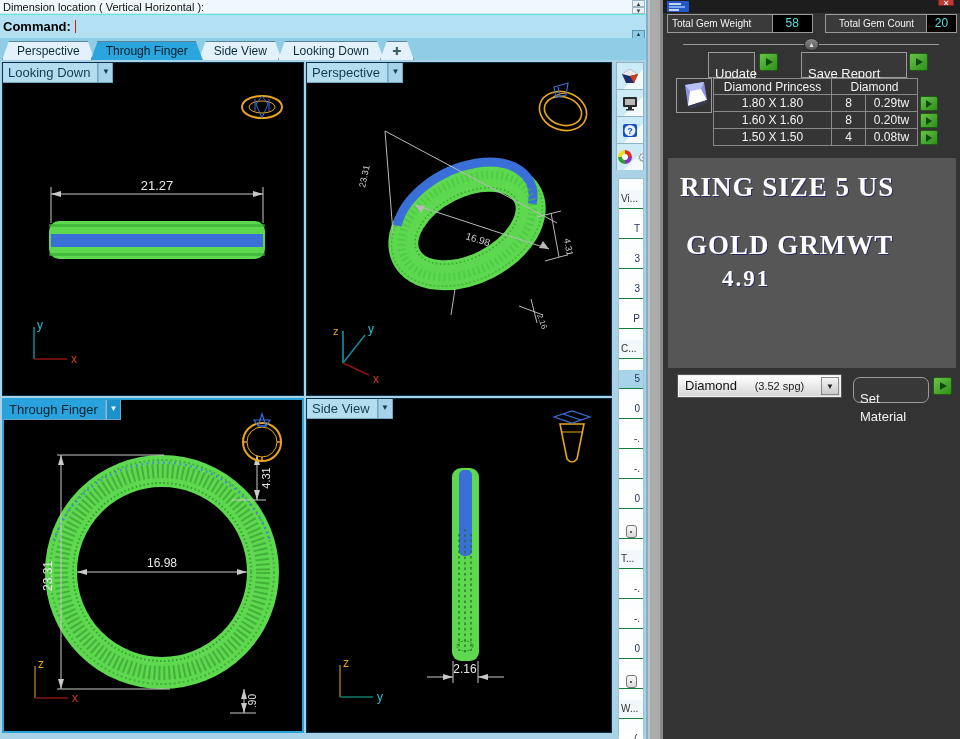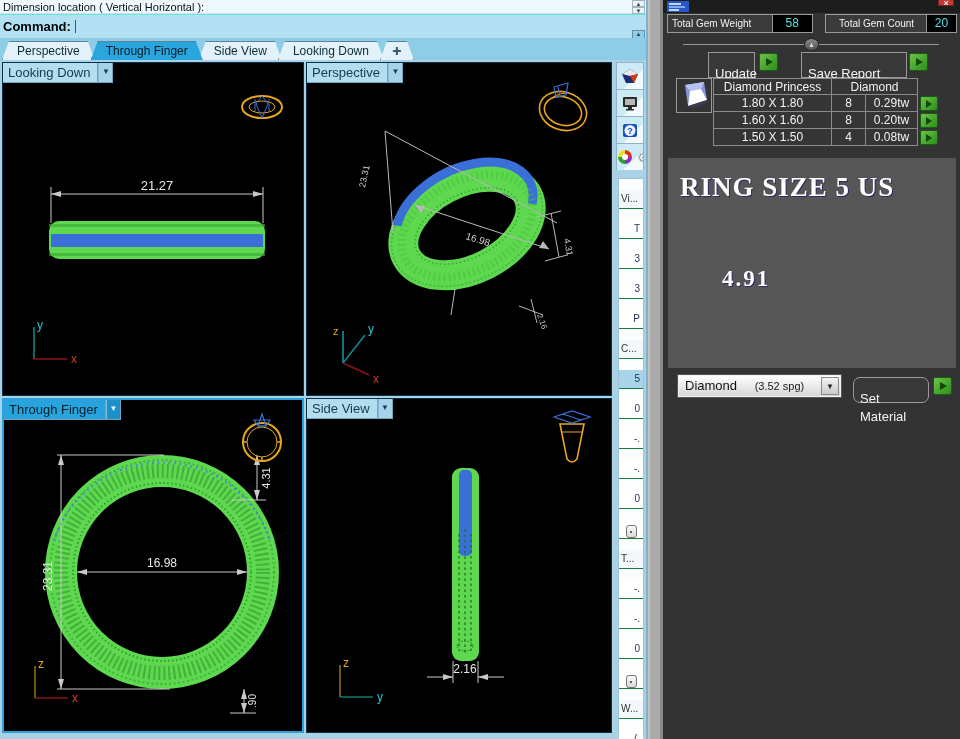--- a/index.html
+++ b/index.html
@@ -475,20 +475,21 @@
         <td>0.08tw</td>
         <td class="arrowcell">
               <span class="rowgo"></span>
             </td>
       </tr>
     </tbody>
       </table>
 
     <div class="report">
       <div class="l1">RING SIZE 5 US</div>
+      <div class="l2">GOLD GRMWT</div>
       <div class="l3">4.91</div>
     </div>
 
     <div class="mat-dd">
       <span>Diamond</span>
       <span class="dens">(3.52 spg)</span>
       <span class="ddbtn">▼</span>
     </div>
     <div class="btn-dark setmat">Set Material</div>
     <div class="btn-go setmat-go"></div>

